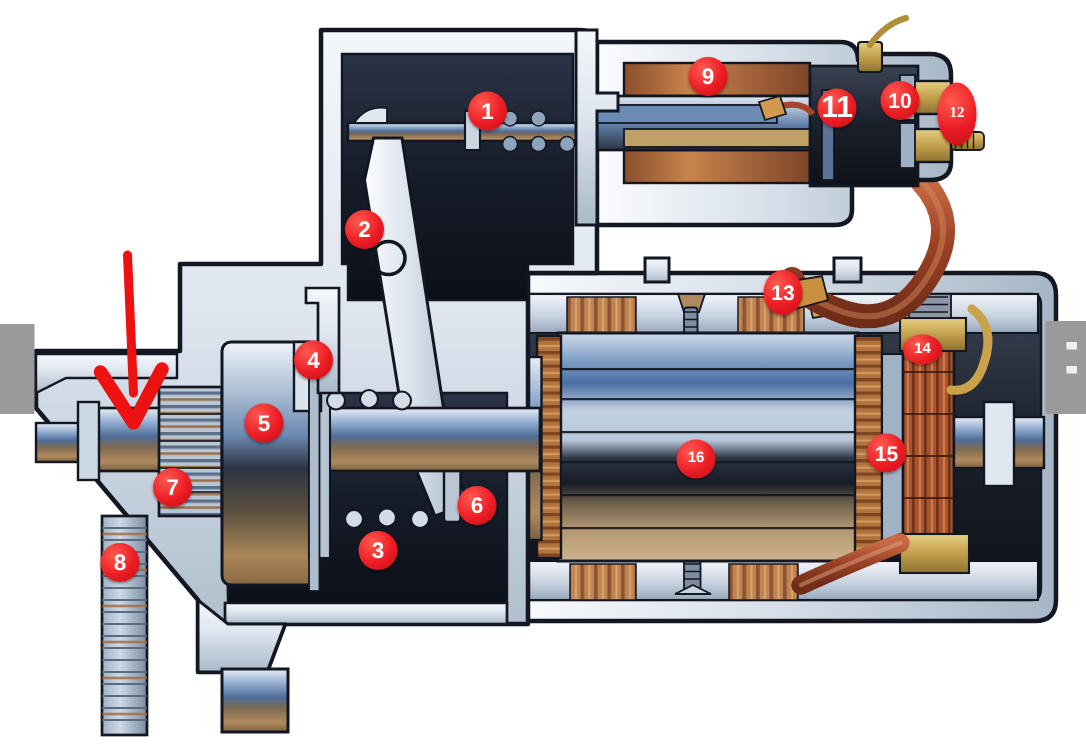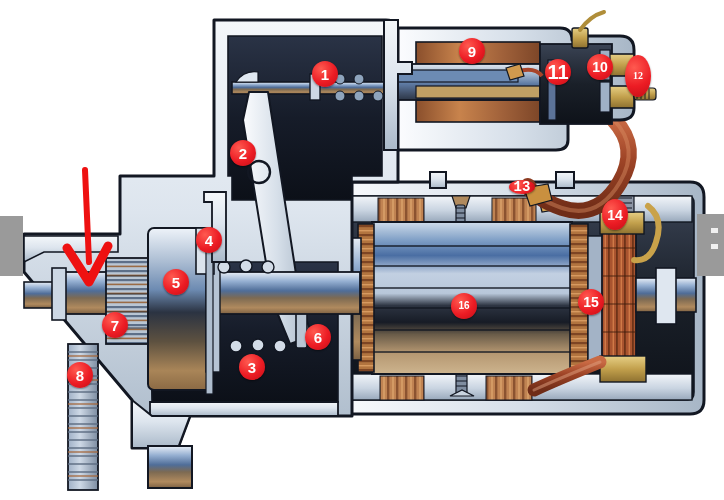--- a/index.html
+++ b/index.html
@@ -385,19 +385,19 @@
       <div class="badge" style="left: 239px; top: 354px; width: 26px; height: 26px; font-size: 15px;">3</div>
       <div class="badge" style="left: 196px; top: 227px; width: 26px; height: 26px; font-size: 15px;">4</div>
       <div class="badge" style="left: 163px; top: 269px; width: 26px; height: 26px; font-size: 15px;">5</div>
       <div class="badge" style="left: 305px; top: 324px; width: 26px; height: 26px; font-size: 15px;">6</div>
       <div class="badge" style="left: 102px; top: 312px; width: 26px; height: 26px; font-size: 15px;">7</div>
       <div class="badge" style="left: 67px; top: 362px; width: 26px; height: 26px; font-size: 15px;">8</div>
       <div class="badge" style="left: 459px; top: 38px; width: 26px; height: 26px; font-size: 15px;">9</div>
       <div class="badge" style="left: 587px; top: 18px; width: 26px; height: 26px; font-size: 14px; margin-top: 36px;">10</div>
       <div class="badge" style="left: 545px; top: 59px; width: 26px; height: 26px; font-size: 20px; text-align: center;">11</div>
       <div class="badge" style="left: 625px; top: 55px; width: 26px; height: 42px; font-size: 10px; font-family: Liberation Serif, serif;">12</div>
-      <div class="badge" style="left: 509px; top: 180px; width: 26px; height: 14px; font-size: 14px; font-family: Liberation Mono, monospace;">13</div>
-      <div class="badge" style="left: 602px; top: 199px; width: 26px; height: 31px; font-size: 14px;">14</div>
+      <div class="badge" style="left: 509px; top: 180px; width: 26px; height: 30px; font-size: 14px;">13</div>
+      <div class="badge" style="left: 602px; top: 223px; width: 26px; height: 20px; font-size: 10px;">14</div>
       <div class="badge" style="left: 578px; top: 289px; width: 26px; height: 26px; font-size: 14px;">15</div>
       <div class="badge" style="left: 451px; top: 293px; width: 26px; height: 26px; font-size: 10px;">16</div>
     </div>
 
 </div>
 
 </body></html>

